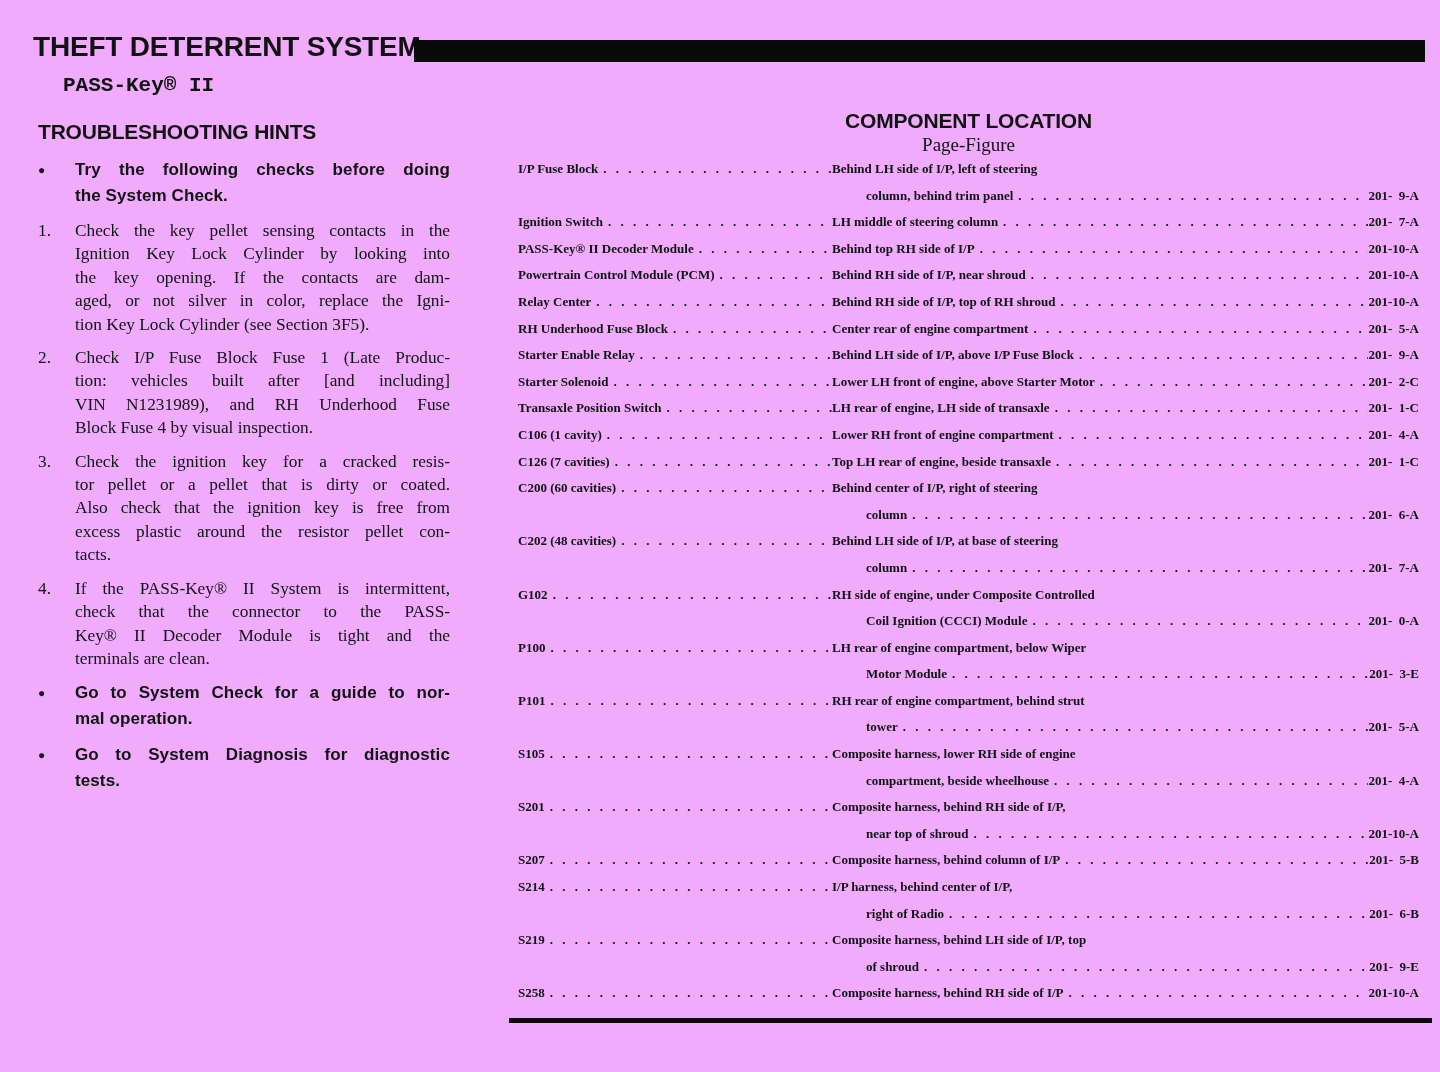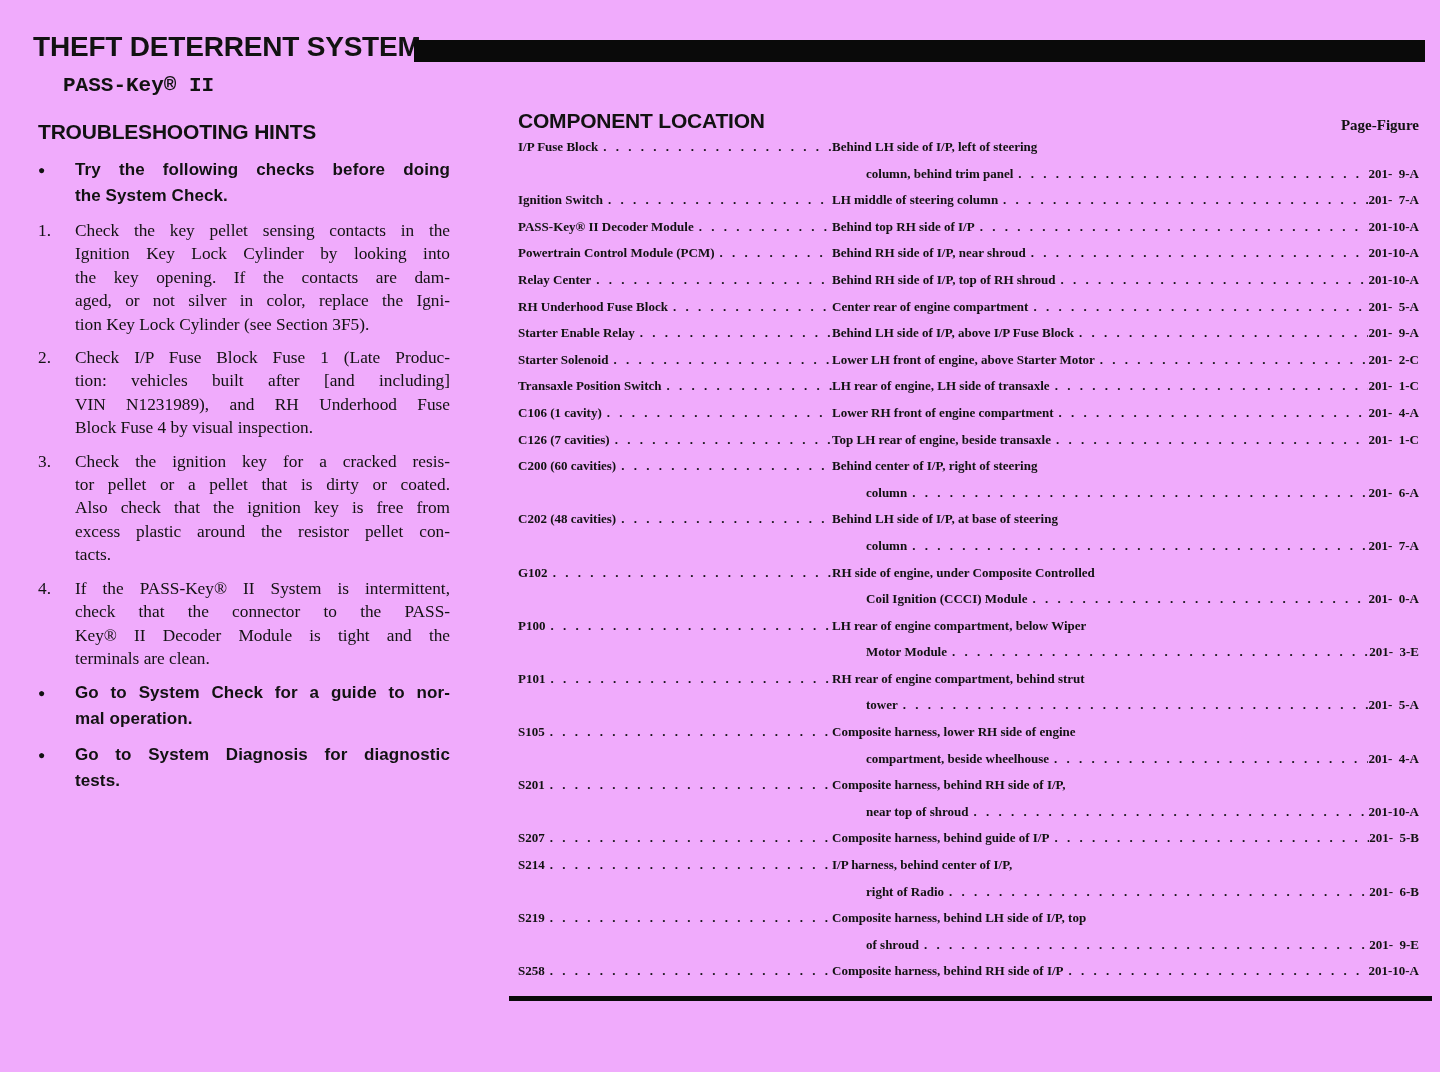--- a/index.html
+++ b/index.html
@@ -48,29 +48,30 @@
   .bold-hint {
     font-family: "Liberation Sans", sans-serif;
     font-weight: bold; font-size: 17px; line-height: 26px;
     letter-spacing: 0.1px;
   }
   .bold-hint .hint-marker { font-size: 12px; }
 
   
   .right-col { position: absolute; left: 518px; top: 108px; width: 914px; }
   .cl-header {
-    display: flex; justify-content: space-between; align-items: flex-end;
+    display: flex; justify-content: space-between; align-items: center;
     padding-right: 13px;
+    flex-direction: column;
   }
   .cl-heading {
     font-family: "Liberation Sans", sans-serif;
     font-weight: bold; font-size: 21px; line-height: 26px;
     letter-spacing: -0.2px; margin: 0;
   }
-  .pf-label { font-weight: bold; font-size: 15px; }
+  .pf-label { font-weight: normal; font-size: 19px; }
 
   .cl-table {
     font-size: 13px; line-height: 26.6px;
     padding-right: 13px;
     font-weight: bold;
   }
   .cl-line { display: flex; align-items: baseline; }
   .cl-namecol {
     flex: 0 0 314px; max-width: 314px;
     display: flex; align-items: baseline; overflow: hidden;
@@ -434,21 +435,21 @@
             <span class="cl-pf">201-10-A</span>
           </div>
         </div>
         <div>
           <div class="cl-line">
             <span class="cl-namecol">
               <span class="cl-name">S207</span>
               <span class="dots"></span>
             </span>
             <span class="cl-loccol">
-              <span class="cl-loc">Composite harness, behind guide of I/P</span>
+              <span class="cl-loc">Composite harness, behind column of I/P</span>
               <span class="dots"></span>
               <span class="cl-pf">201- 5-B</span>
             </span>
           </div>
         </div>
         <div>
           <div class="cl-line">
             <span class="cl-namecol">
               <span class="cl-name">S214</span>
               <span class="dots"></span>

